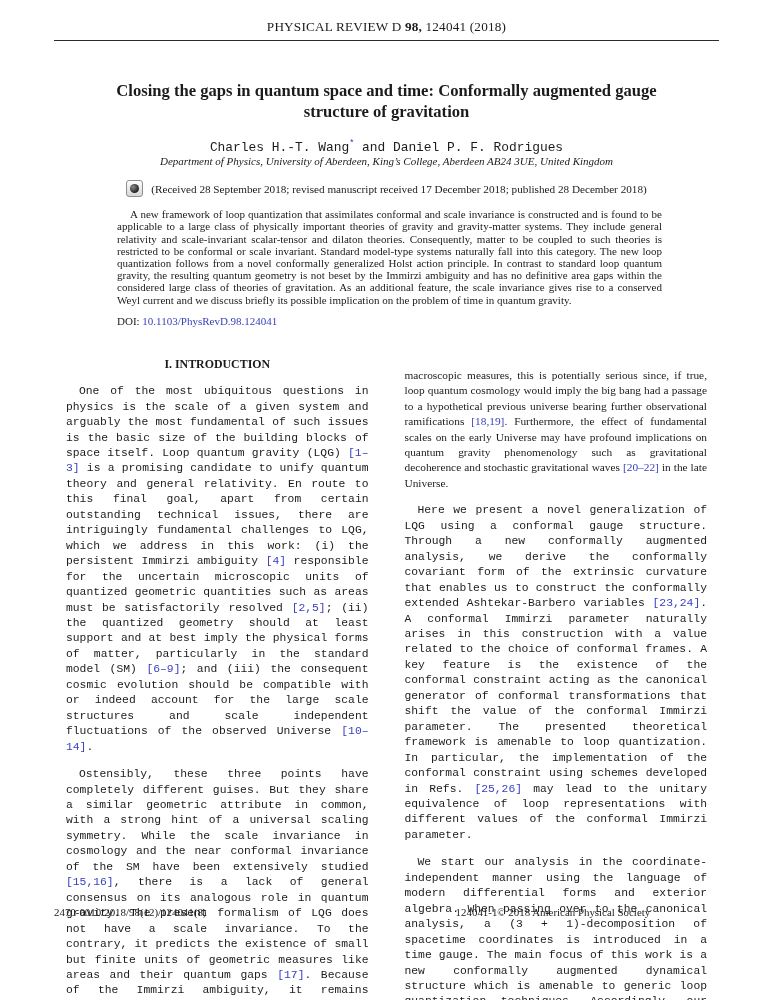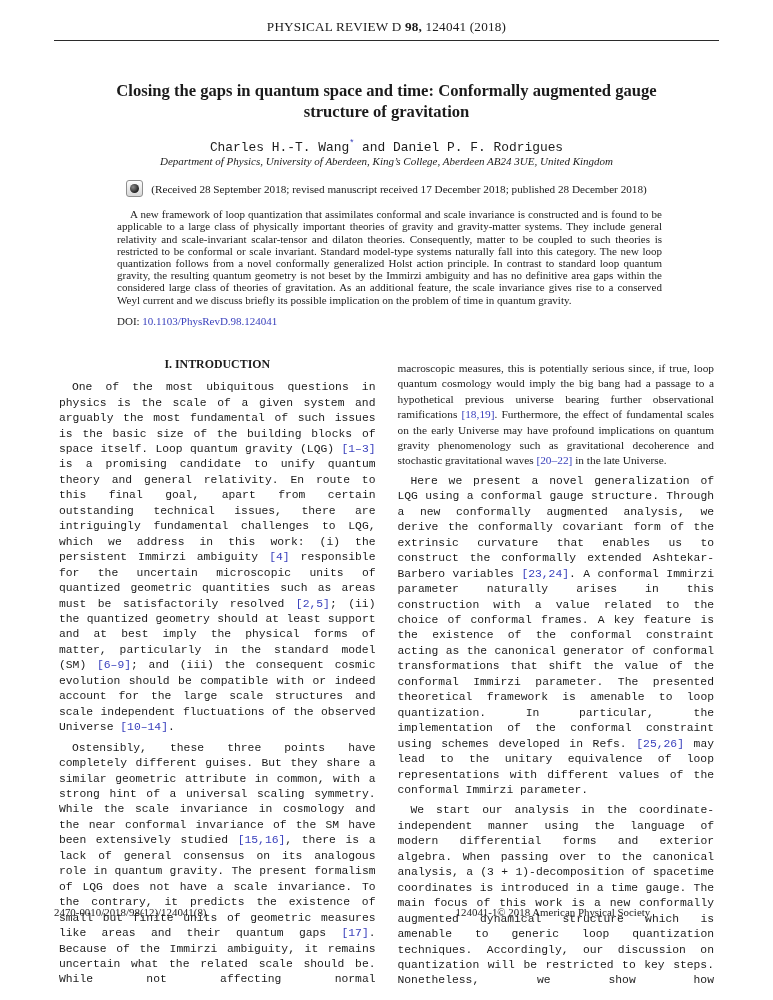--- a/index.html
+++ b/index.html
@@ -25,21 +25,21 @@
     background:linear-gradient(#fdfdfd,#d7d7d7); display:inline-flex; align-items:center; justify-content:center; flex:0 0 auto; }
   .crossmark-dot { width:9px; height:9px; border-radius:50%;
     background:radial-gradient(circle at 35% 35%, #8a8a8a 0%, #1f1f1f 72%); }
 
   .abstract { margin:11px 57px 0 63px; font-size:11px; line-height:12.2px; text-align:justify; text-indent:13px; }
   .doi { margin:9px 0 0 63px; font-size:11px; }
   a.link { color:#3a41bd; text-decoration:none;text-align:right; }
 
   .columns { display:flex; gap:12px; margin-top:29px; }
   .col { width:326.5px; box-sizing:border-box; font-size:11.35px; line-height:15.45px; text-align:justify; hyphens:auto; }
-  .col p { margin:5px; }
+  .col p { margin:12px; }
   p.indent { text-indent:13px;font-family:Liberation Mono, monospace; }
   .section-heading { text-align:center; font-size:11.9px; font-weight:bold; margin:1px 0 8px 0; }
   .justify-last { text-align-last:justify; }
   .cite { color:#3a41bd; }
 
   .footnote { margin-top:13px; font-size:10.7px; text-align:left; }
   .footnote-rule { border:none; border-top:1px solid #3c3c3c; width:57px; margin:0 0 3px 12px; }
   .footnote p { margin:8px; padding-left:18px; }
   .footnote sup { font-size:7.5px; }
 

